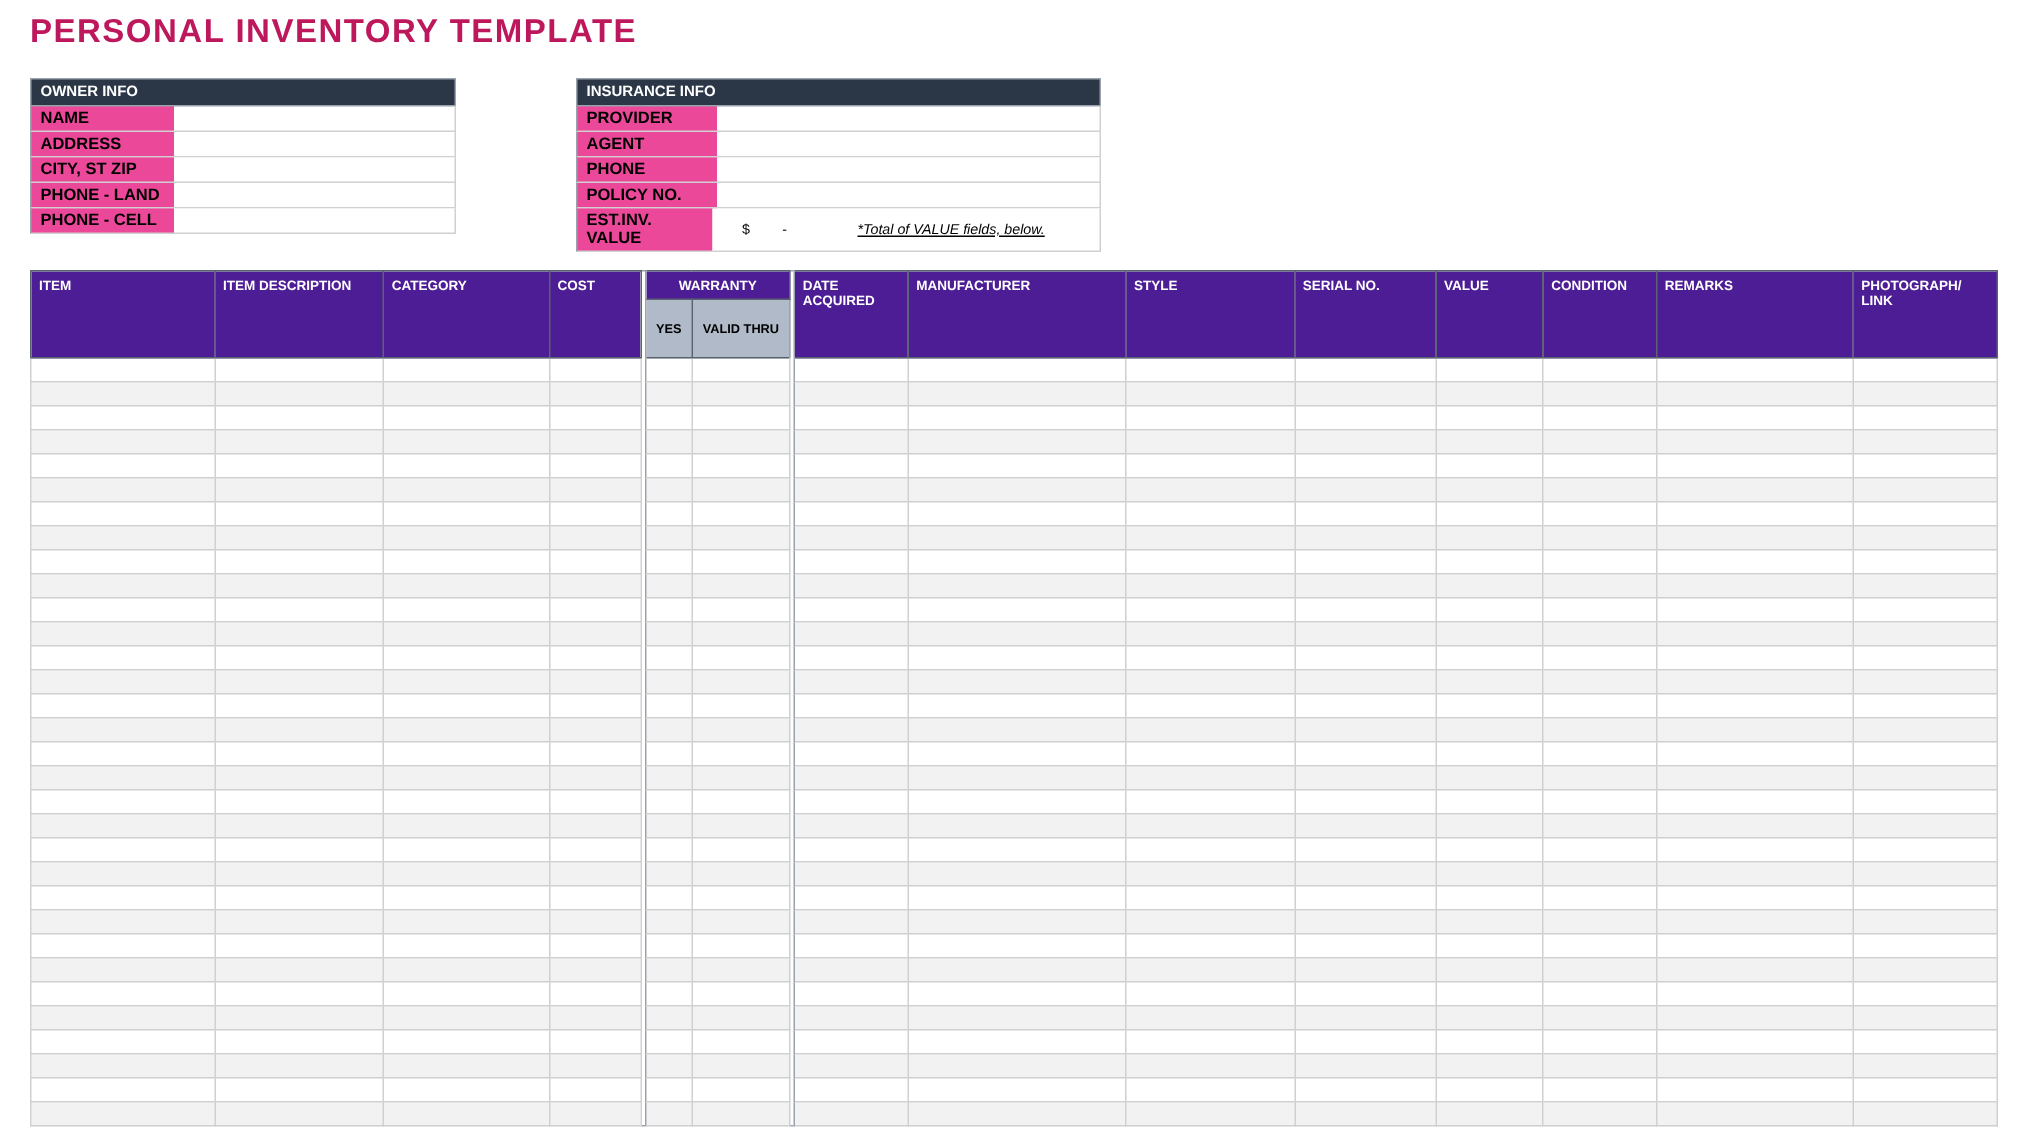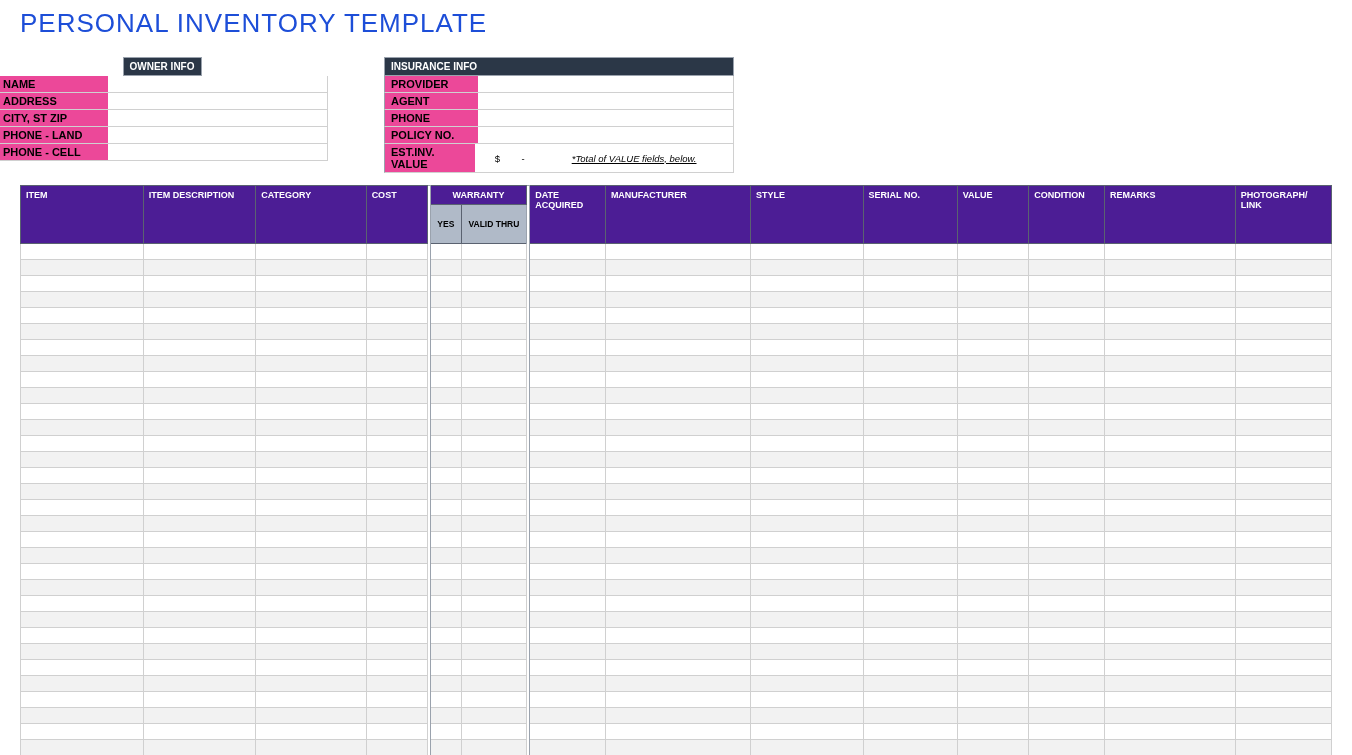--- a/index.html
+++ b/index.html
@@ -7,23 +7,23 @@
     margin: 0;
     padding: 0;
     font-family: Arial, Helvetica, sans-serif;
     background: #ffffff;
     font-size: 10px;
   }
   .page {
     padding: 0 20px 20px 20px;
   }
   .title {
-    font-size: 26px;
-    font-weight: normal;
-    color: #1d4ed8;
+    font-size: 22px;
+    font-weight: bold;
+    color: #be185d;
     letter-spacing: 1px;
     margin: 8px 0 18px 0;
   }
   .info-row {
     display: flex;
     gap: 80px;
     margin-bottom: 12px;
   }
   .info-block {
     display: flex;
@@ -151,21 +151,21 @@
   col.c-remarks { width: 128px; }
   col.c-photo { width: 94px; }
 </style>
 </head>
 <body>
 
 <div class="page">
   <div class="title">PERSONAL INVENTORY TEMPLATE</div>
 
   <div class="info-row">
-    <div class="info-block" style="width:284px;align-items:center;">
+    <div class="info-block" style="width:284px;">
       <div class="info-header">OWNER INFO</div>
       <div id="owner-rows">
           <div class="info-line">
             <div class="info-label">NAME</div>
             <div class="info-value owner-value"></div>
           </div>
           <div class="info-line">
             <div class="info-label">ADDRESS</div>
             <div class="info-value owner-value"></div>
           </div>

